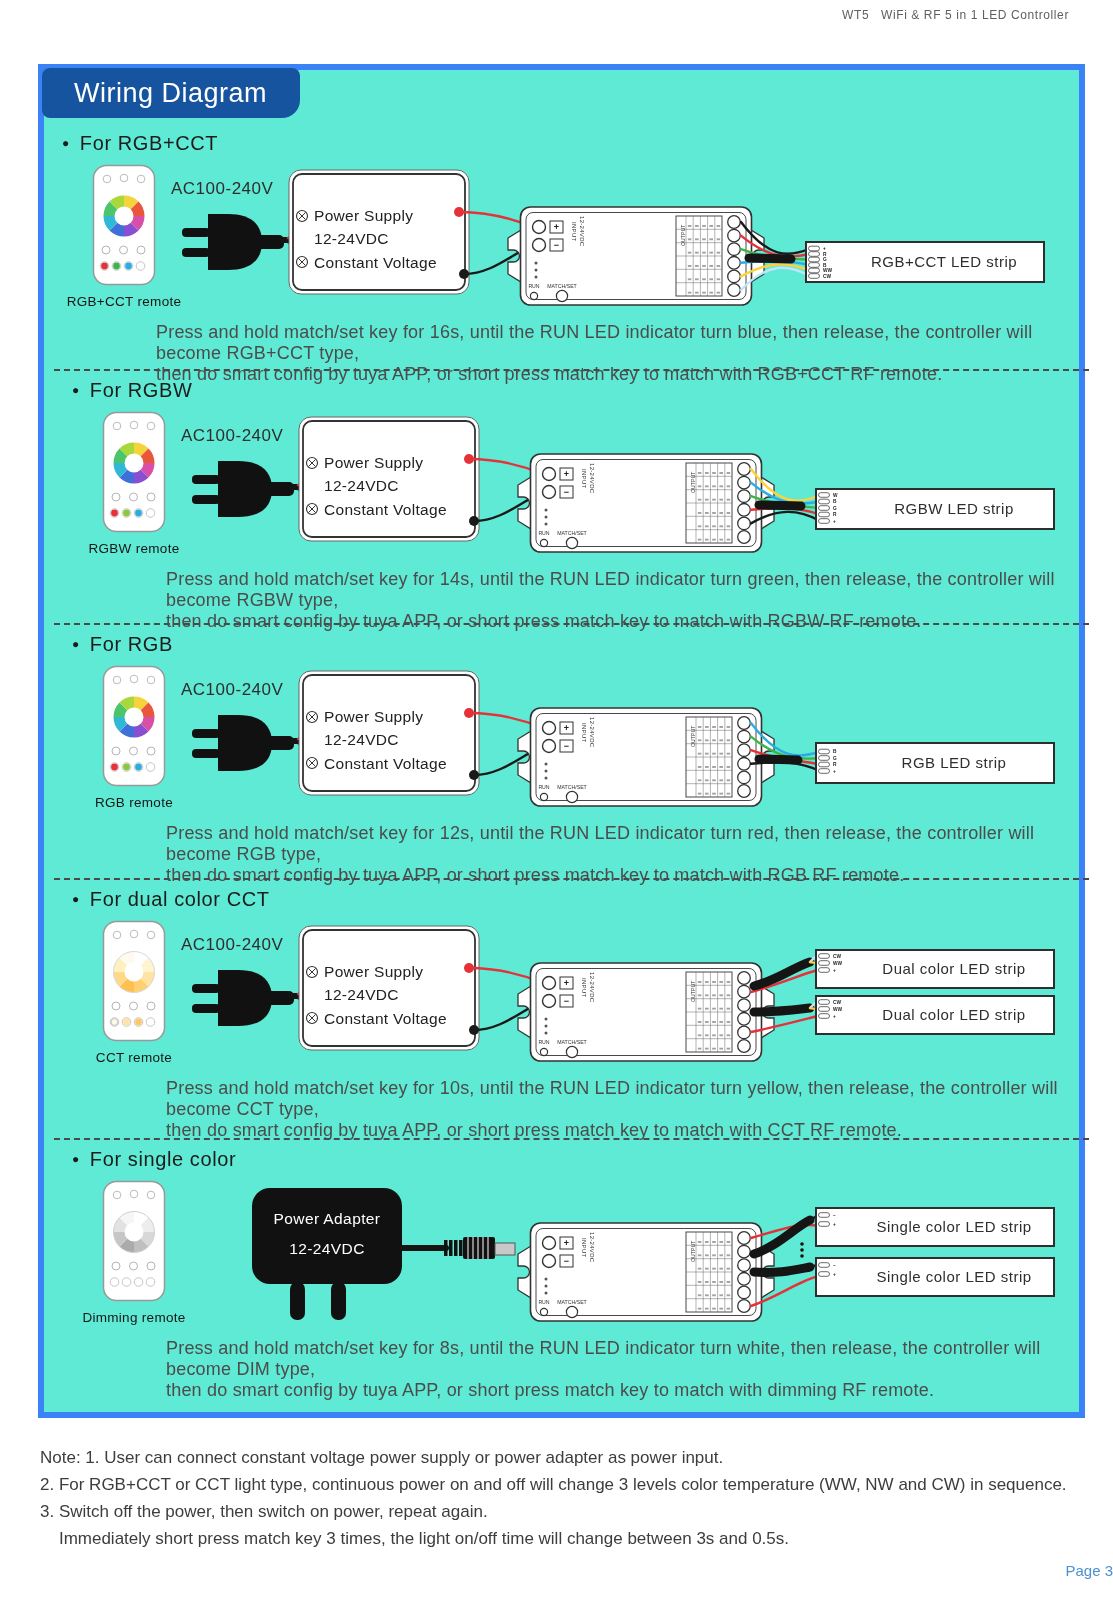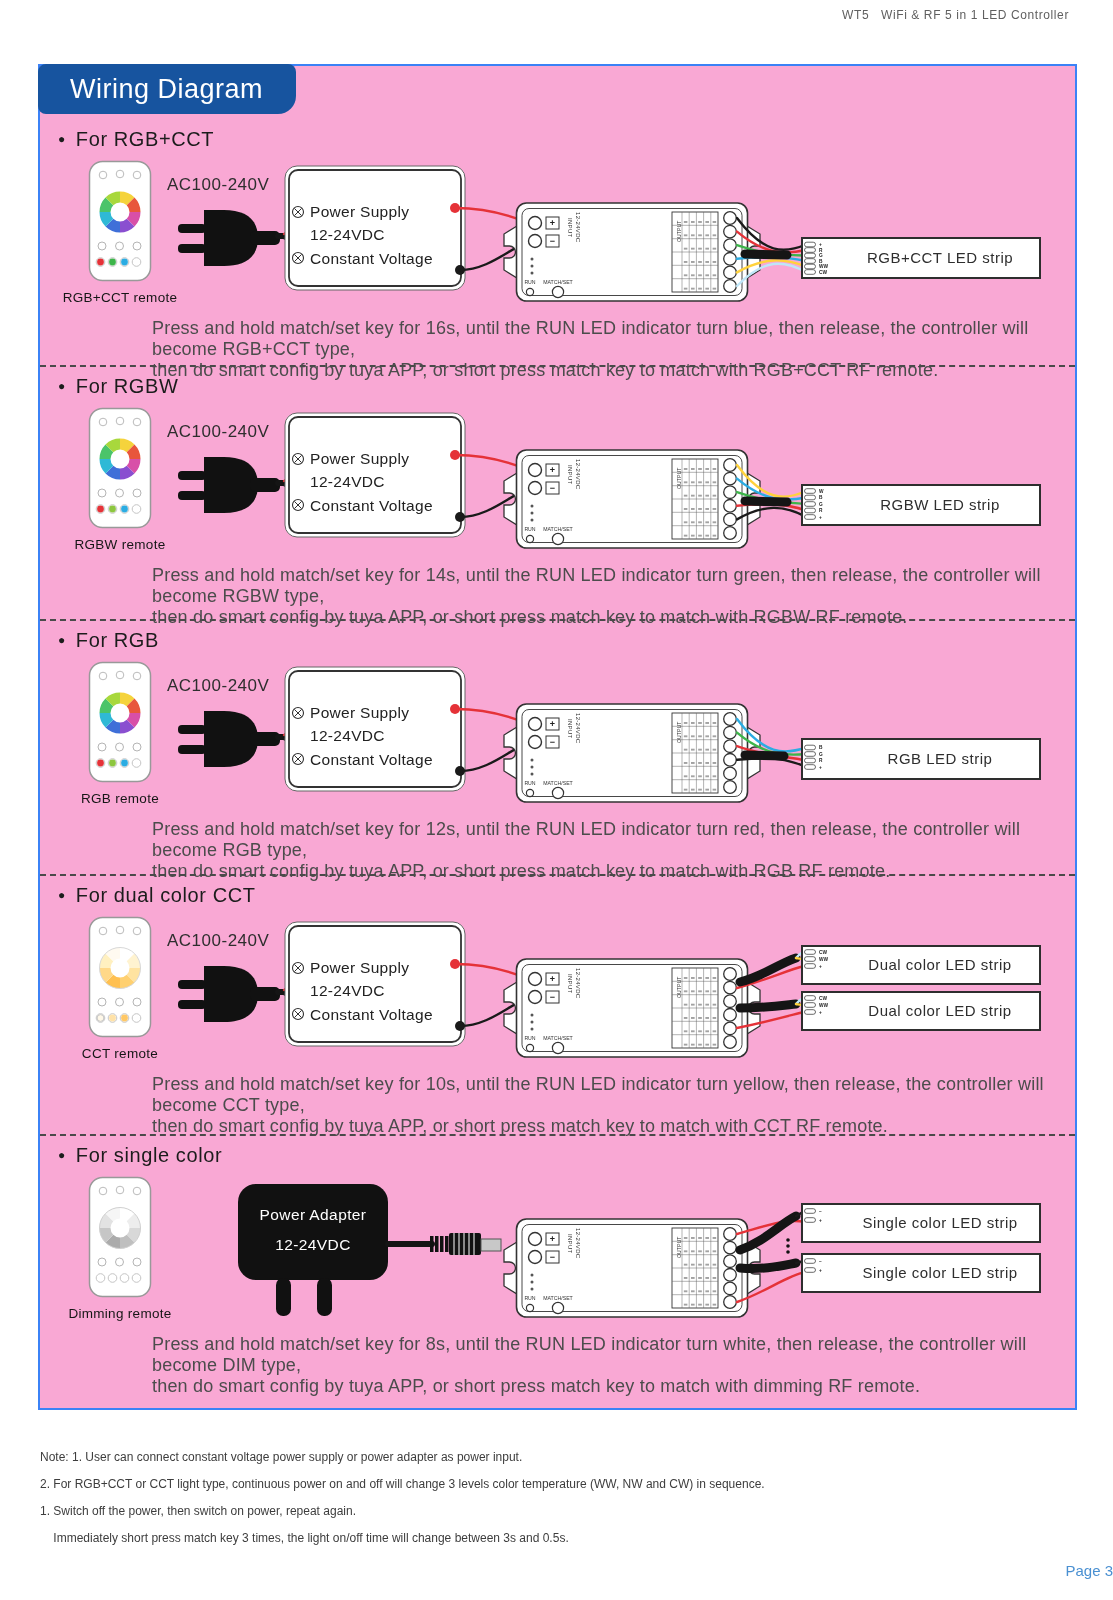--- a/index.html
+++ b/index.html
@@ -1,27 +1,27 @@
 <!DOCTYPE html>
 <html><head>
 <meta charset="utf-8">
 <style>
   html,body{margin:0;padding:0;background:#fff;}
   body{width:1113px;height:1600px;position:relative;font-family:"Liberation Sans",sans-serif;color:#333;}
   .page-hdr{position:absolute;top:8px;right:44px;font-size:12px;color:#5f5f5f;letter-spacing:.6px;white-space:pre;}
-  .panel{position:absolute;left:38px;top:64px;width:1035px;height:1342px;border:2px solid #3b82f6;background:#f9a8d4;}
+  .panel{position:absolute;left:38px;top:64px;width:1035px;height:1342px;border:6px solid #3b82f6;background:#5eead4;}
   .title-bar{position:absolute;left:-2px;top:-2px;width:258px;height:50px;background:#17549f;border-radius:8px 8px 18px 8px;
              color:#fff;font-size:27px;line-height:50px;padding-left:32px;box-sizing:border-box;letter-spacing:.5px;}
   .section{position:absolute;left:0;width:100%;}
-  .sec-sep{border-top:2px dashed #4a4a4a;}
+  .sec-sep{border-top:2px dashed #4a4a4a;margin-left:10px;}
   .sec-h{position:absolute;left:18px;top:8px;font-size:20px;color:#1c1c1c;letter-spacing:.6px;}
   .bullet{font-size:12px;vertical-align:3px;margin-right:10px;}
   .diag{position:absolute;left:0;top:34px;overflow:visible;}
   .instr{position:absolute;left:112px;top:198px;font-size:18px;color:#4c4c4c;line-height:21px;letter-spacing:.2px;}
-  .notes{position:absolute;left:40px;top:1444px;font-size:12px;color:#3d3d3d;line-height:27px;}
+  .notes{position:absolute;left:40px;top:1444px;font-size:17px;color:#3d3d3d;line-height:27px;}
   .notes div{white-space:pre-wrap;}
   .pagenum{position:absolute;left:0;width:100%;text-align:right;top:1562px;color:#4a90d2;font-size:15px;}
   
   .wire{fill:none;stroke-width:2.4;stroke-linecap:round;}
   .cable{fill:none;stroke:#151515;stroke-width:9;stroke-linecap:round;}
   .cord{fill:none;stroke:#151515;stroke-width:6;stroke-linecap:round;}
   .pill{fill:#fff;stroke:#444;stroke-width:.8;}
   .strip-box{fill:#fff;stroke:#2e2e2e;stroke-width:2;}
   .psu-o{fill:#fff;stroke:#666;stroke-width:1;}
   .psu-i{fill:none;stroke:#333;stroke-width:1.8;}
@@ -521,17 +521,17 @@
     <div class="instr">
       <div>Press and hold match/set key for 8s, until the RUN LED indicator turn white, then release, the controller will become DIM type,</div>
       <div>then do smart config by tuya APP, or short press match key to match with dimming RF remote.</div>
     </div>
   </div>
 </div>
 
 <div class="notes">
   <div>Note: 1. User can connect constant voltage power supply or power adapter as power input.</div>
   <div>2. For RGB+CCT or CCT light type, continuous power on and off will change 3 levels color temperature (WW, NW and CW) in sequence.</div>
-  <div>1. Switch off the power, then switch on power, repeat again.</div>
+  <div>3. Switch off the power, then switch on power, repeat again.</div>
   <div>    Immediately short press match key 3 times, the light on/off time will change between 3s and 0.5s.</div>
 </div>
 
 <div class="pagenum">Page 3</div>
 
 </body></html>

